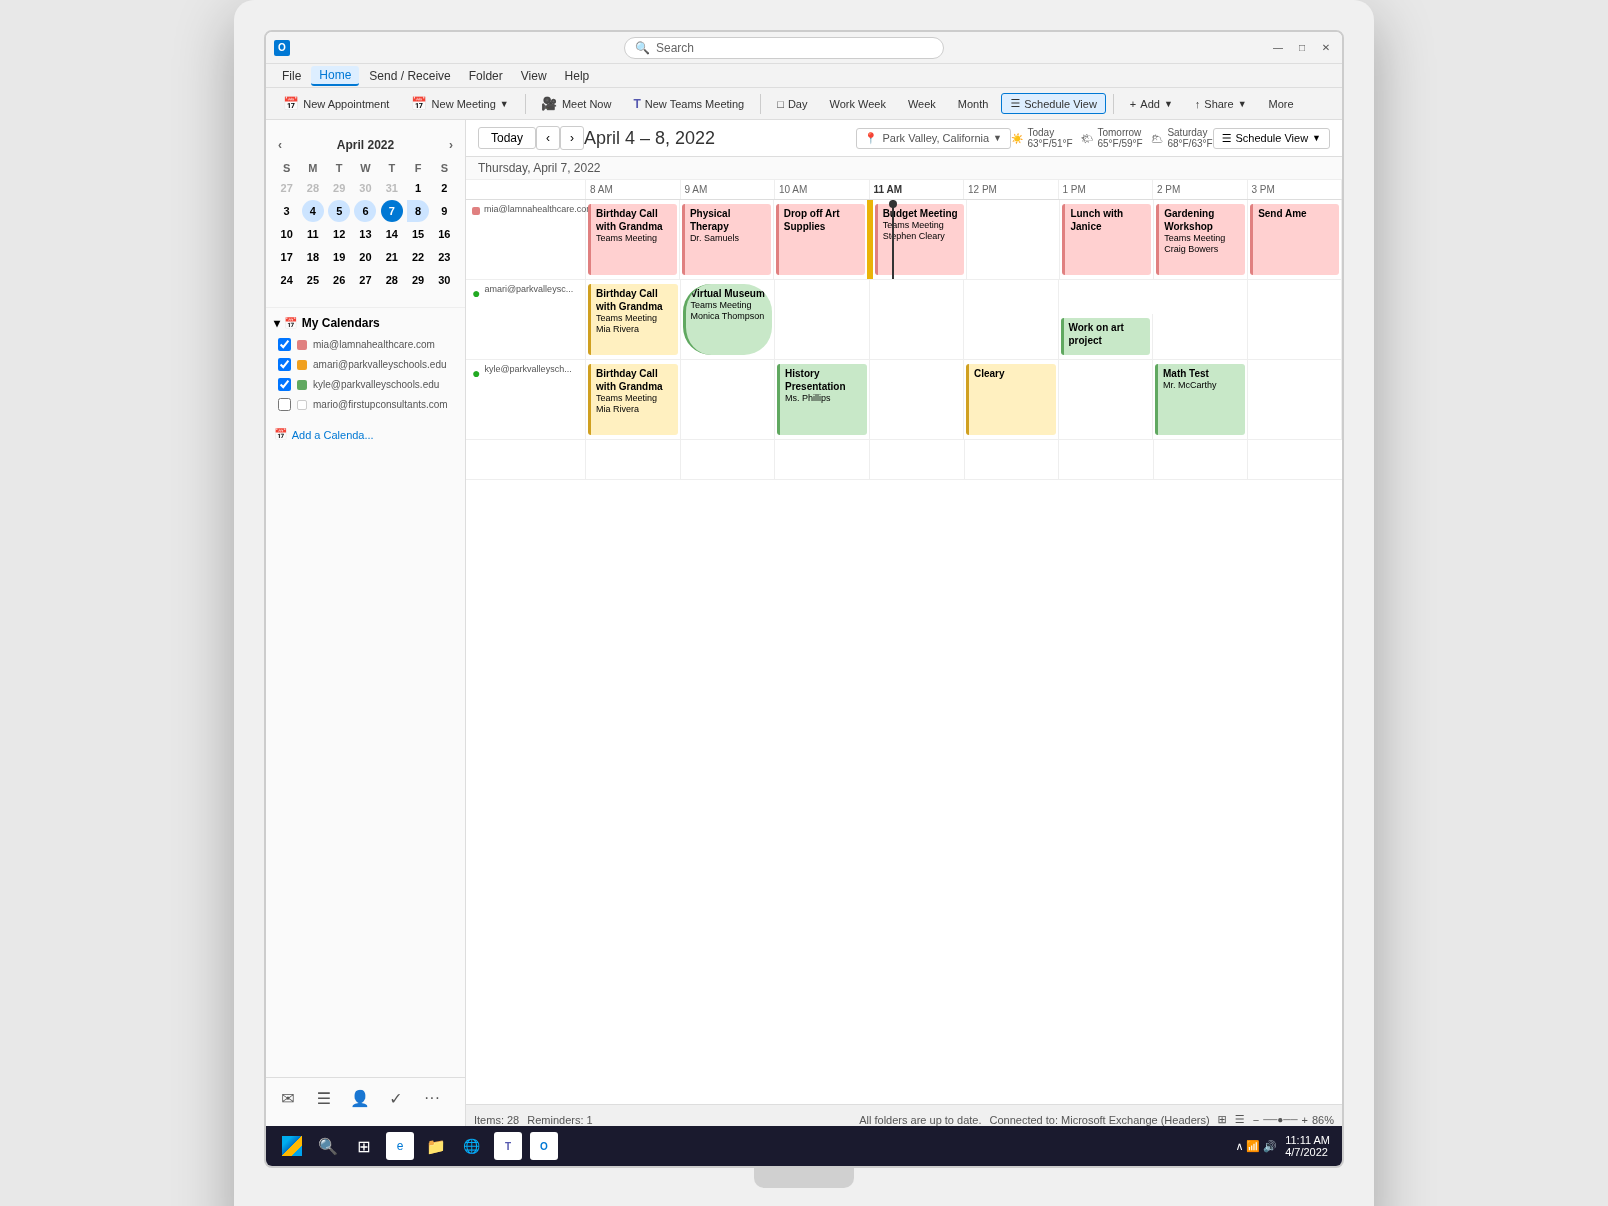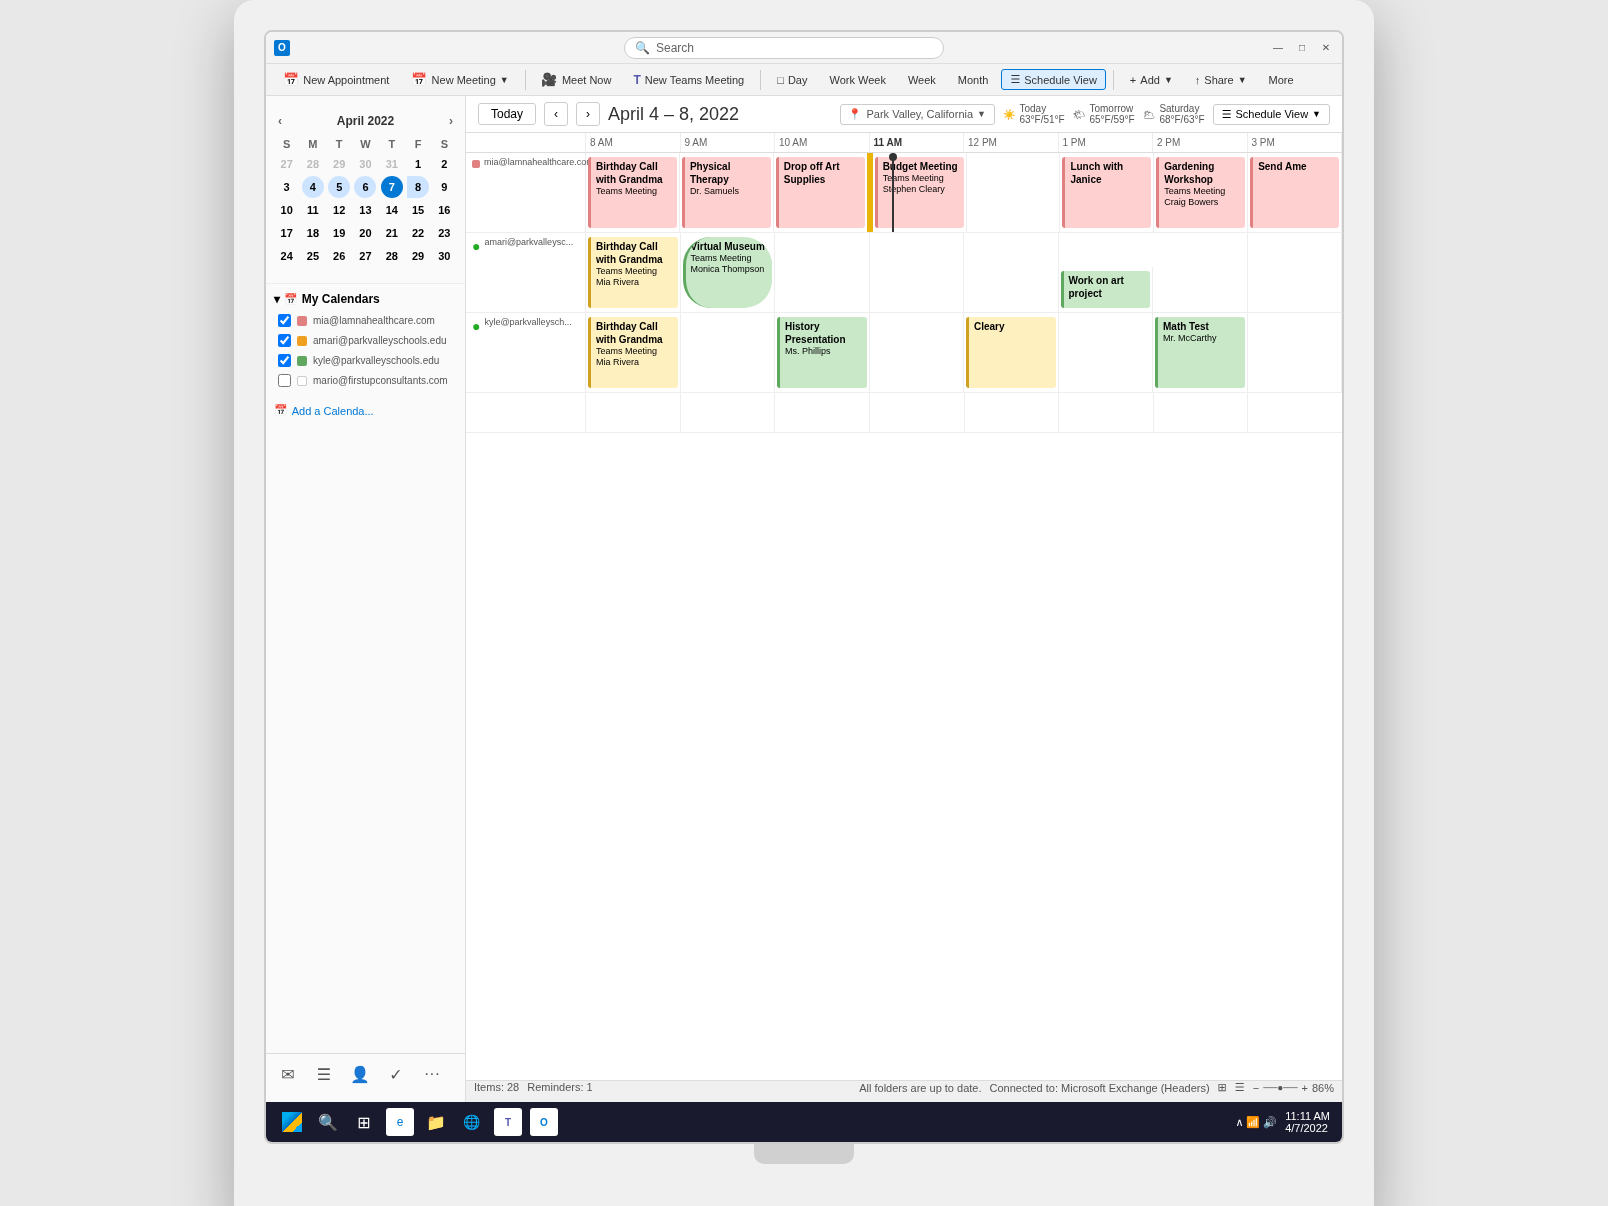--- a/index.html
+++ b/index.html
@@ -243,21 +243,20 @@
       flex: 1;
       display: flex;
       flex-direction: column;
       overflow: hidden;
     }
     .schedule-nav {
       display: flex;
       align-items: center;
       padding: 6px 12px;
       border-bottom: 1px solid #ddd;
-      gap: 8px;
     }
     .today-btn {
       padding: 3px 12px;
       border: 1px solid #ccc;
       border-radius: 3px;
       cursor: pointer;
       font-size: 12px;
       background: white;
     }
     .nav-arrow {
@@ -387,21 +386,21 @@
       z-index: 2;
     }
     .event-title { font-weight: 600; font-size: 10px; line-height: 1.3; }
     .event-sub { font-size: 9px; line-height: 1.2; }
     
     .status-bar {
       background: #f0f0f0;
       border-top: 1px solid #ddd;
       height: 22px;
       display: flex;
-      align-items: flex-start;
+      align-items: flex-end;
       padding: 0 8px;
       font-size: 11px;
       color: #555;
       gap: 8px;
     }
     .status-right {
       margin-left: auto;
       display: flex;
       align-items: center;
       gap: 8px;
@@ -468,20 +467,28 @@
           <span>Search</span>
         </div>
       </div>
       <div class="title-bar-controls">
         <div class="ctrl-btn">—</div>
         <div class="ctrl-btn">□</div>
         <div class="ctrl-btn close">✕</div>
       </div>
     </div>
 
+    <div class="menu-bar">
+      <div class="menu-item">File</div>
+      <div class="menu-item active">Home</div>
+      <div class="menu-item">Send / Receive</div>
+      <div class="menu-item">Folder</div>
+      <div class="menu-item">View</div>
+      <div class="menu-item">Help</div>
+    </div>
 
     <div class="ribbon">
       <div class="ribbon-btn">
         <span class="ribbon-icon">📅</span>
         <span>New Appointment</span>
       </div>
       <div class="ribbon-btn">
         <span class="ribbon-icon">📅</span>
         <span>New Meeting</span>
         <span style="font-size:9px;">▼</span>
@@ -672,20 +679,21 @@
             </div>
             <div class="view-selector">
               <span>☰</span>
               <span>Schedule View</span>
               <span style="font-size:9px;">▼</span>
             </div>
           </div>
 
           <div class="schedule-grid">
 
+            <div class="schedule-date-header">Thursday, April 7, 2022</div>
 
             <div class="time-header-row">
               <div class="row-label-cell"></div>
               <div class="time-cells">
                 <div class="time-cell">8 AM</div>
                 <div class="time-cell">9 AM</div>
                 <div class="time-cell">10 AM</div>
                 <div class="time-cell" style="font-weight:bold;color:#333;">11 AM</div>
                 <div class="time-cell">12 PM</div>
                 <div class="time-cell">1 PM</div>

